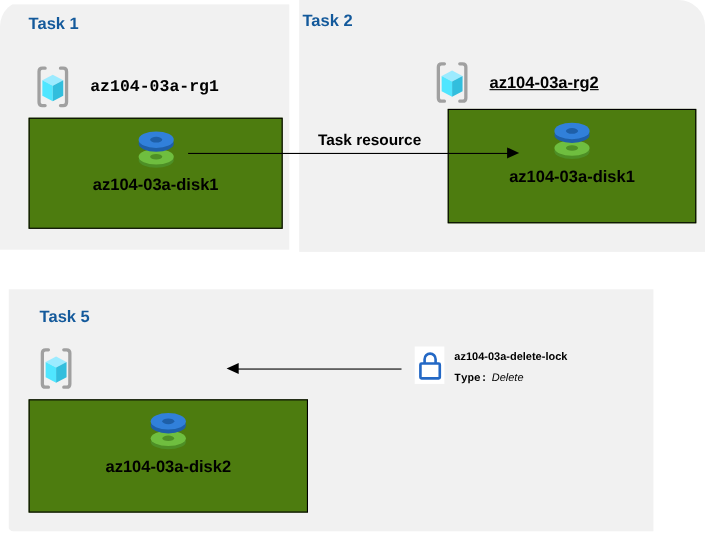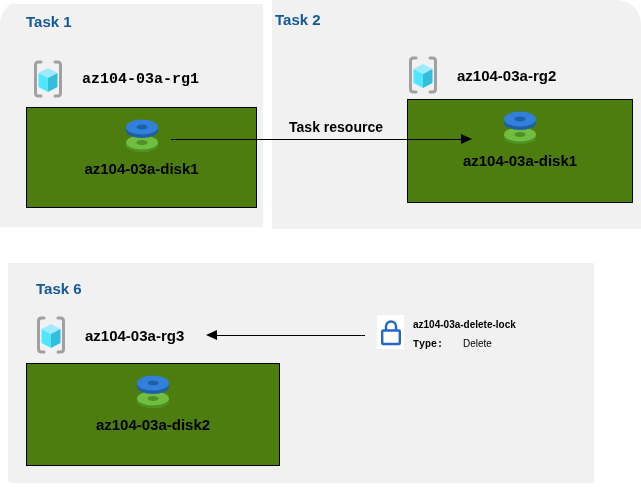--- a/index.html
+++ b/index.html
@@ -12,21 +12,21 @@
   .panel-task2{left:272px;top:0px;width:369px;height:229px;}
   .panel-task3{left:8px;top:263px;width:586px;height:220px;}
 
   .task-title{position:absolute;margin:0;font-size:15px;font-weight:bold;color:var(--title_blue,#13599b);}
   .panel-task1 .task-title{left:26px;top:9px;}
   .panel-task2 .task-title{left:3px;top:11px;}
   .panel-task3 .task-title{left:28px;top:17px;}
 
   .rg-row{position:absolute;display:flex;align-items:center;gap:18px;}
   .panel-task1 .rg-row{left:32px;top:55px;font-family:Liberation Mono, monospace;}
-  .panel-task2 .rg-row{left:135px;top:55px;}
+  .panel-task2 .rg-row{left:123px;top:55px;text-decoration:underline;}
   .panel-task3 .rg-row{left:27px;top:52px;}
   .rg-label{font-size:15px;font-weight:bold;white-space:nowrap;}
 
   .res-box{
     position:absolute;background:#4d7c0f;border:1.5px solid var(--box_border,#000);
     display:flex;flex-direction:column;align-items:center;box-sizing:border-box;
   }
   .panel-task1 .res-box{left:26px;top:103px;width:231px;height:101px;}
   .panel-task2 .res-box{left:135px;top:99px;width:226px;height:104px;}
   .panel-task3 .res-box{left:18px;top:100px;width:254px;height:103px;}
@@ -43,21 +43,21 @@
   .lock-line{left:216px;top:335px;width:149px;}
   .lock-head{left:206px;top:330px;border-right:11px solid var(--arrow,#000);}
   .move-label{position:absolute;left:272px;top:119px;width:128px;text-align:center;font-size:14px;font-weight:bold;white-space:nowrap;}
 
   
   .lock-tile{position:absolute;left:369px;top:52px;width:27px;height:34px;background:#ffffff;display:flex;align-items:center;justify-content:center;line-height:0;}
   .lock-text{position:absolute;left:405px;top:52px;font-size:10px;line-height:19px;}
   .lock-name{font-weight:bold;white-space:nowrap;}
   .lock-type{white-space:nowrap;}
   .type-label{font-weight:bold;font-family:Liberation Mono, monospace;}
-  .type-value{margin-left:20px;}
+  .type-value{margin-left:4px;font-style:italic;}
 
   
   .bracket{stroke:var(--bracket_gray,#a0a0a0);fill:none;stroke-width:3;stroke-linecap:round;}
   .cube-top{fill:var(--cube_top,#9cebff);}
   .cube-left{fill:var(--cube_left,#50e6ff);}
   .cube-right{fill:var(--cube_right,#32bedd);}
   .disk-blue-main{fill:var(--disk_blue,#3180da);}
   .disk-blue-dark{fill:var(--disk_blue_dark,#1e5fa8);}
   .disk-green-main{fill:var(--disk_green,#6fbe3f);}
   .disk-green-dark{fill:var(--disk_green_dark,#4e8f26);}
@@ -121,32 +121,31 @@
           <ellipse class="disk-blue-dark" cx="18" cy="11.5" rx="16" ry="7.5"></ellipse>
           <ellipse class="disk-blue-main" cx="18" cy="8" rx="16" ry="7.5"></ellipse>
           <ellipse class="disk-blue-dark" cx="18" cy="8" rx="5.5" ry="2.6"></ellipse>
         </svg>
       </span>
       <span class="res-label">az104-03a-disk1</span>
     </div>
   </section>
 
   <section class="panel panel-task3">
-    <h2 class="task-title">Task 6</h2>
+    <h2 class="task-title">Task 5</h2>
     <div class="rg-row">
       <span class="rg-icon">
         <svg width="32" height="40" viewBox="0 0 32 40">
           <path class="bracket" d="M9 3 H6.5 Q3.5 3 3.5 6 V34 Q3.5 37 6.5 37 H9"></path>
           <path class="bracket" d="M23 3 H25.5 Q28.5 3 28.5 6 V34 Q28.5 37 25.5 37 H23"></path>
           <polygon class="cube-top" points="16,9 25.5,14 16,19 6.5,14"></polygon>
           <polygon class="cube-left" points="6.5,14 16,19 16,33 6.5,28"></polygon>
           <polygon class="cube-right" points="25.5,14 16,19 16,33 25.5,28"></polygon>
         </svg>
       </span>
-      <span class="rg-label">az104-03a-rg3</span>
     </div>
     <div class="res-box">
       <span class="disk-icon">
         <svg width="36" height="34" viewBox="0 0 36 34">
           <ellipse class="disk-green-dark" cx="18" cy="26.5" rx="16" ry="7"></ellipse>
           <ellipse class="disk-green-main" cx="18" cy="23.5" rx="16" ry="7"></ellipse>
           <ellipse class="disk-green-dark" cx="18" cy="23.5" rx="5.5" ry="2.5"></ellipse>
           <ellipse class="disk-blue-dark" cx="18" cy="11.5" rx="16" ry="7.5"></ellipse>
           <ellipse class="disk-blue-main" cx="18" cy="8" rx="16" ry="7.5"></ellipse>
           <ellipse class="disk-blue-dark" cx="18" cy="8" rx="5.5" ry="2.6"></ellipse>

